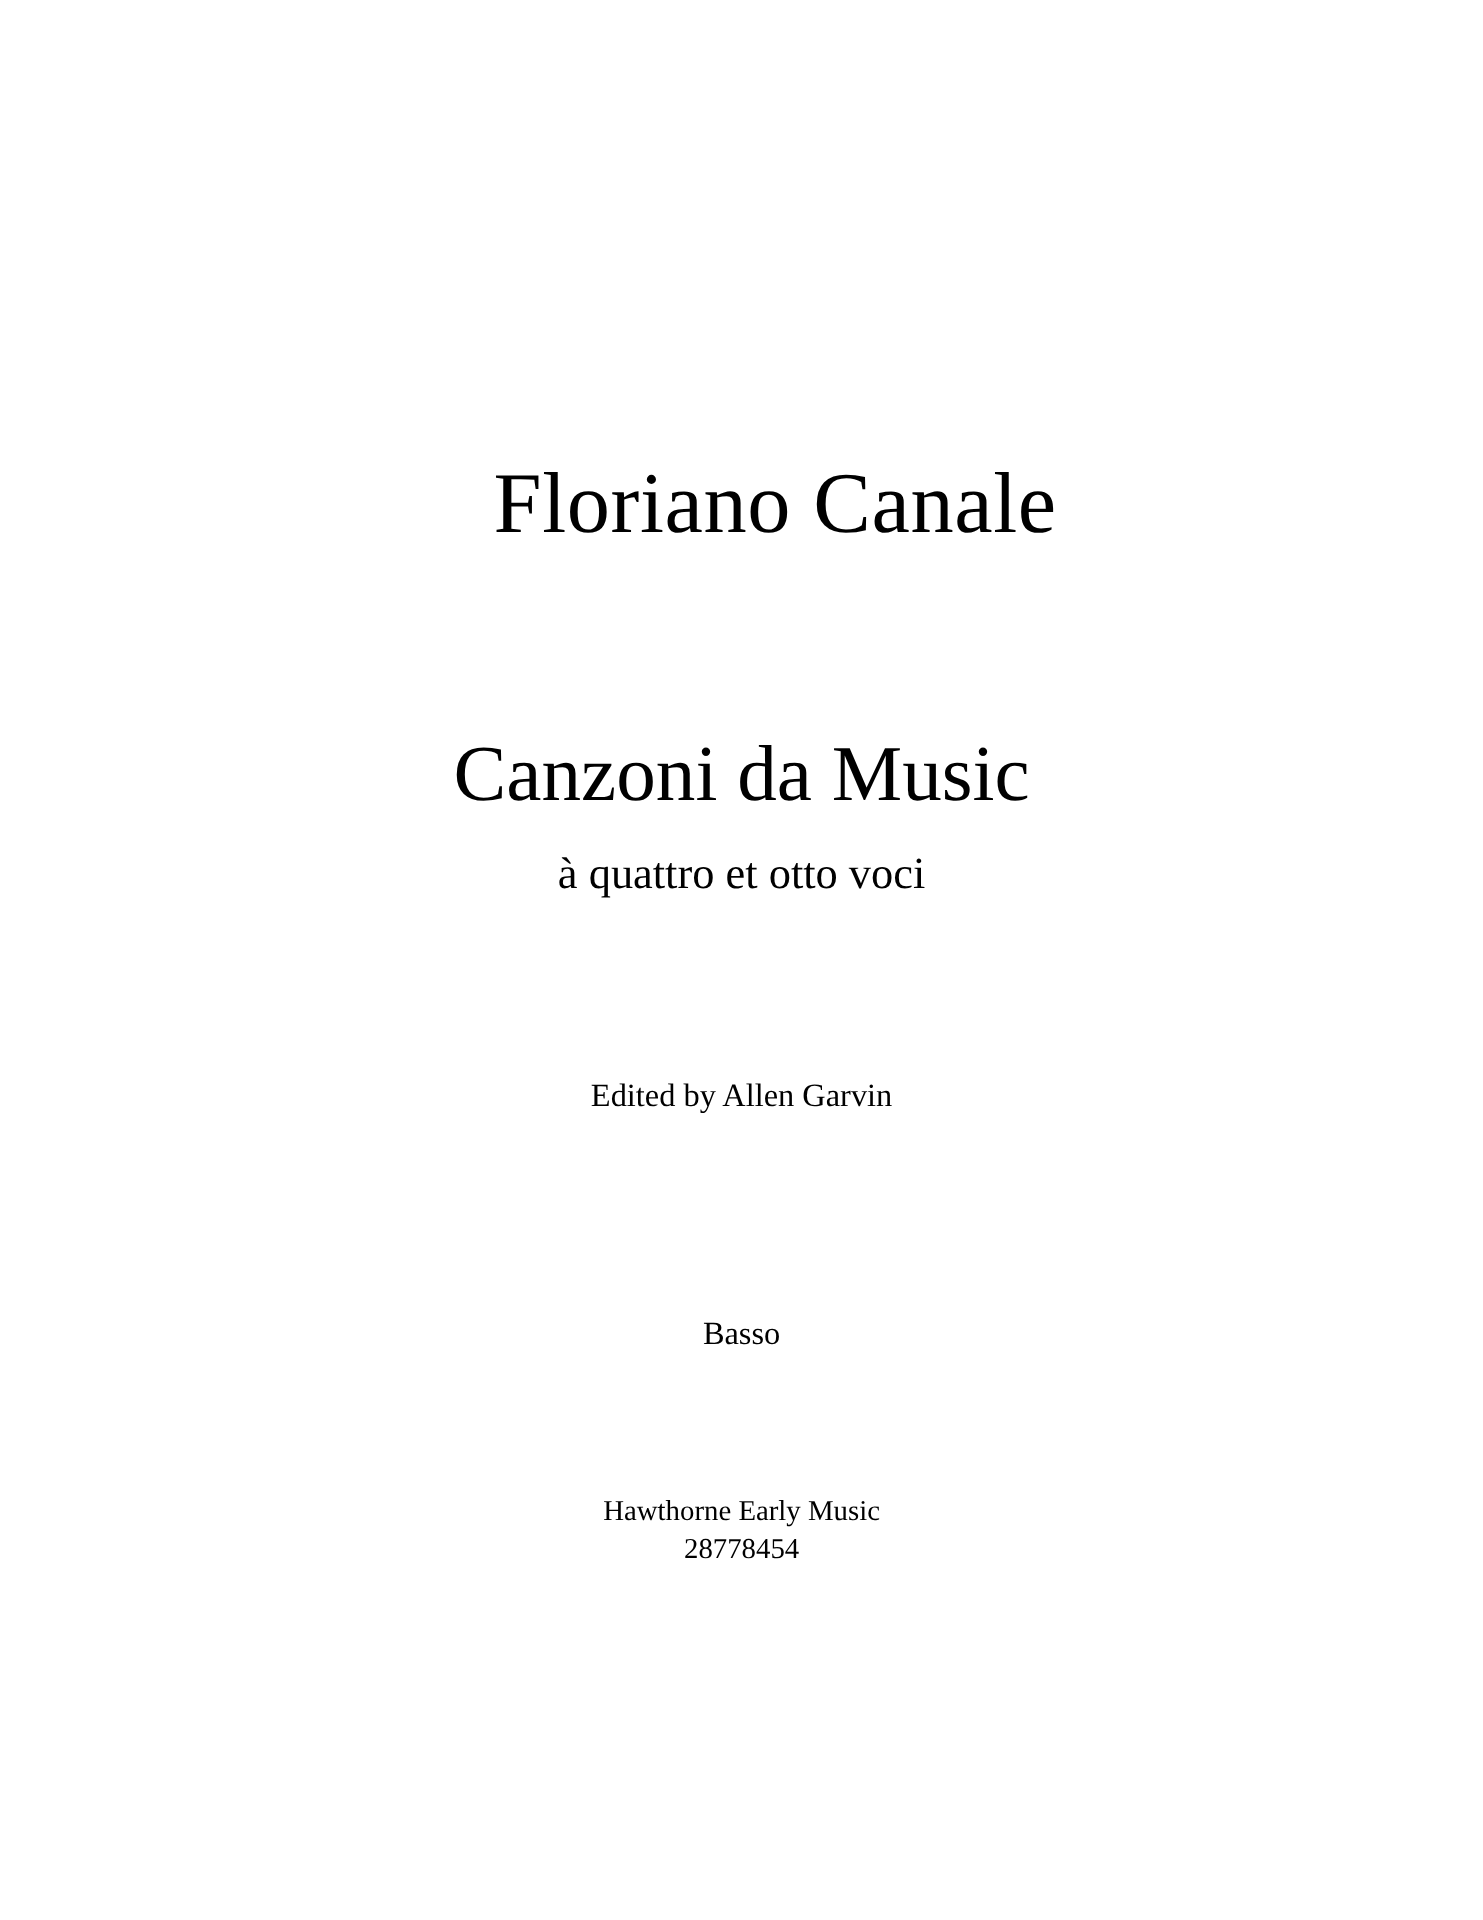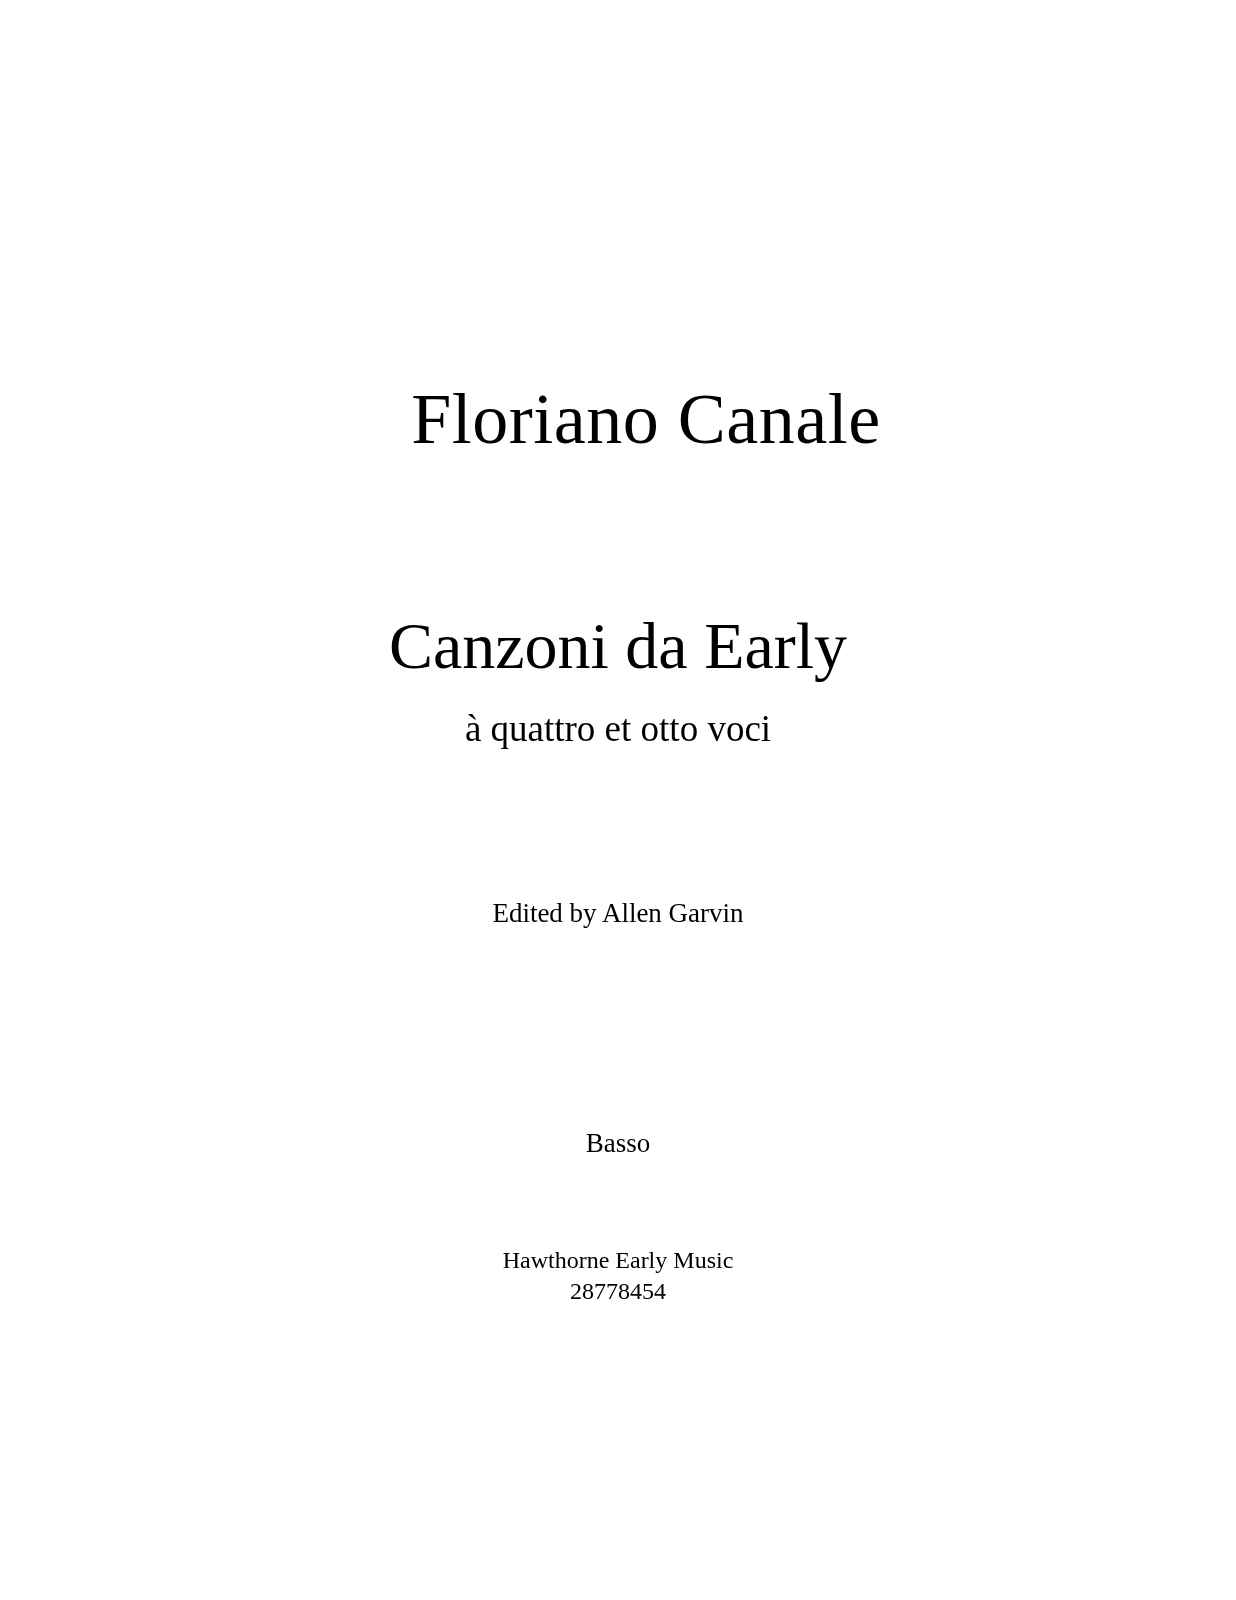--- a/index.html
+++ b/index.html
@@ -41,38 +41,37 @@
     font-size: 37px;
     text-align: center;
   }
   .editor {
     top: 898px;
     font-size: 27px;
   }
   .part {
     top: 1096px;
     font-size: 27px;
-    margin-top: 32px;
   }
   .pub-block {
     top: 1245px;
   }
   .pub-line {
     font-size: 24px;
     line-height: 1.28;
   }
 </style>
 </head>
 <body>
 
 <div class="page">
 
   <div class="block composer">Floriano Canale</div>
 
-  <div class="block title">Canzoni da Early</div>
+  <div class="block title">Canzoni da Music</div>
 
   <div class="block subtitle">à quattro et otto voci</div>
 
   <div class="block editor">Edited by Allen Garvin</div>
 
   <div class="block part">Basso</div>
 
   <div class="block pub-block">
     <div class="pub-line">Hawthorne Early Music</div>
     <div class="pub-line">28778454</div>

